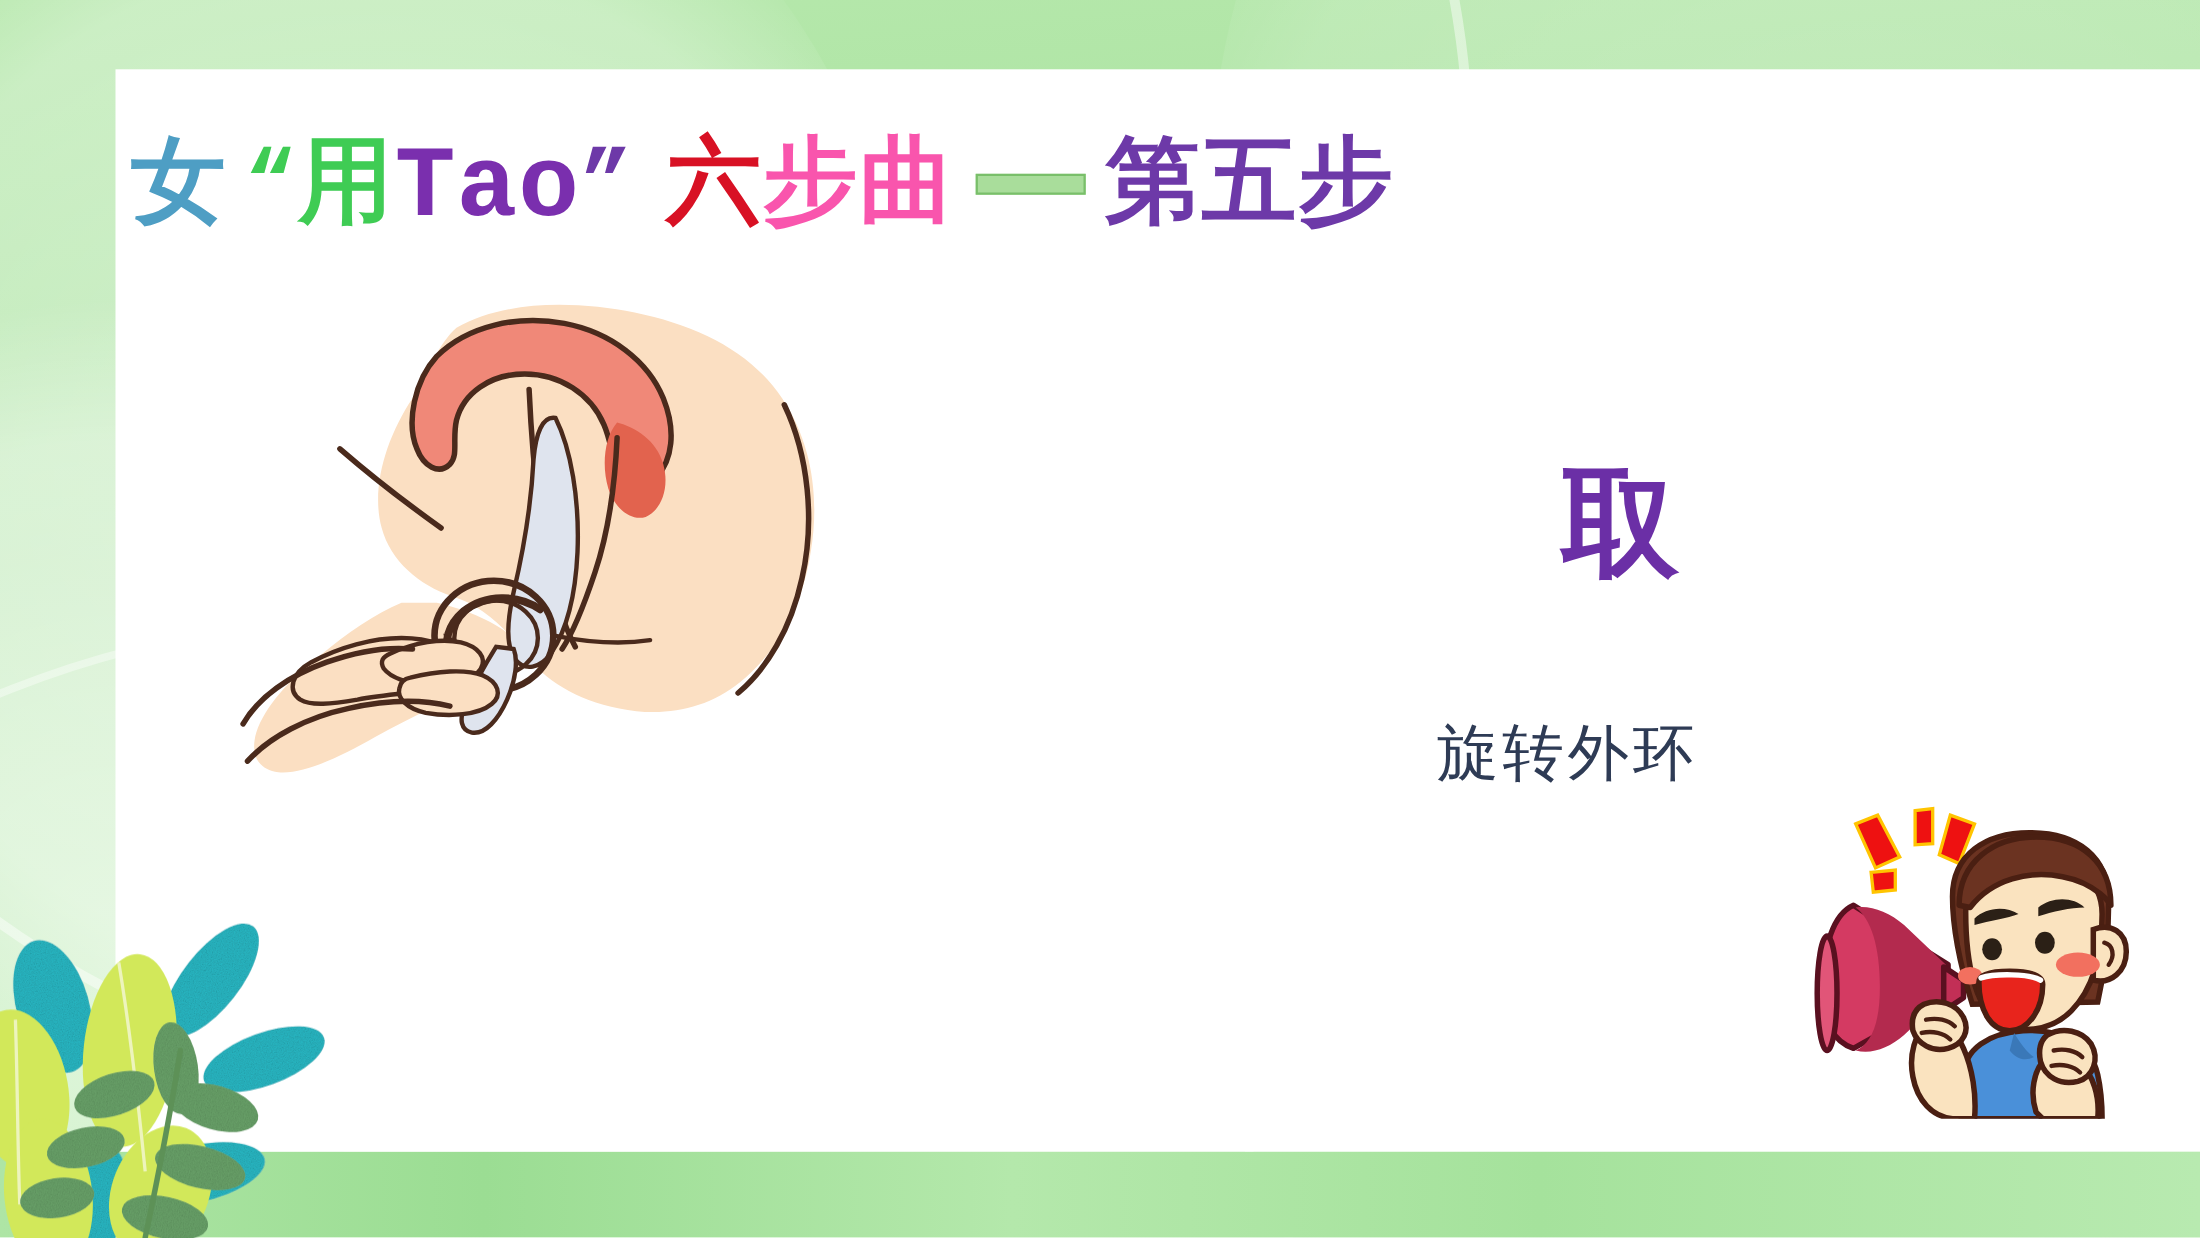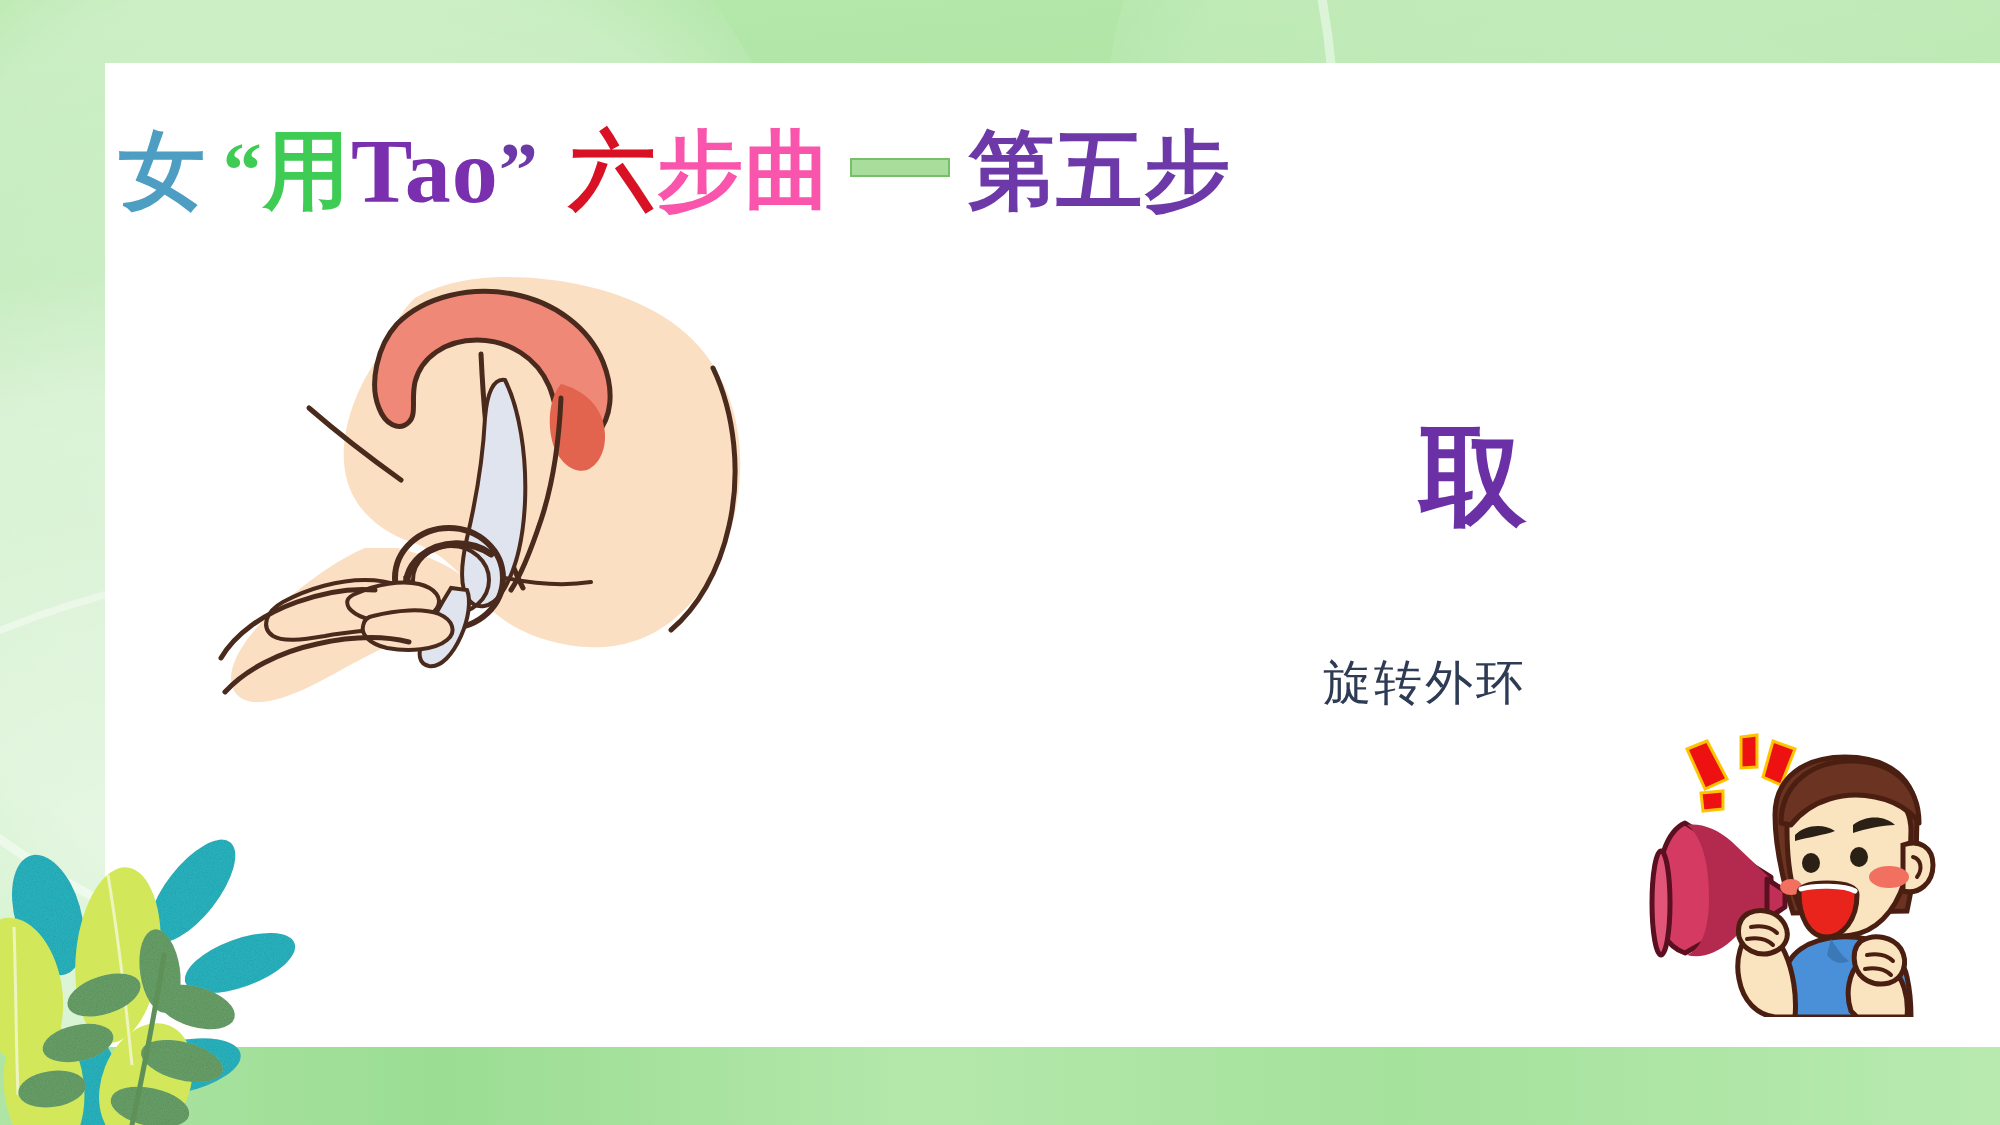--- a/index.html
+++ b/index.html
@@ -65,21 +65,21 @@
     background:#ffffff;
     overflow:hidden;
   }
 
   
   #title {
     position:absolute;
     left:14px; top:62px;
     white-space:nowrap;
     line-height:1;
-    font-family:Liberation Serif, serif;
+    font-family:Liberation Mono, monospace;
   }
   #title .seg {
     display:inline-block;
     font-size:86px;
     font-weight:600;
     vertical-align:middle;
     letter-spacing:0.02em;
   }
   #title .quote { font-size:78px; vertical-align:top; position:relative; top:6px; }
   #title .gap { display:inline-block; width:16px; }
@@ -111,21 +111,21 @@
     font-weight:700;
     color:#6b2fa6;
     line-height:1;
     letter-spacing:0.04em;
   }
   #subcaption {
     position:absolute;
     left:1070px; top:595px;
     width:500px;
     text-align:center;
-    font-size:48px;
+    font-size:56px;
     font-weight:500;
     color:#2e3b55;
     line-height:1;
     letter-spacing:0.06em;
   }
 
   
   #illustration {
     position:absolute;
     left:100px; top:195px;

